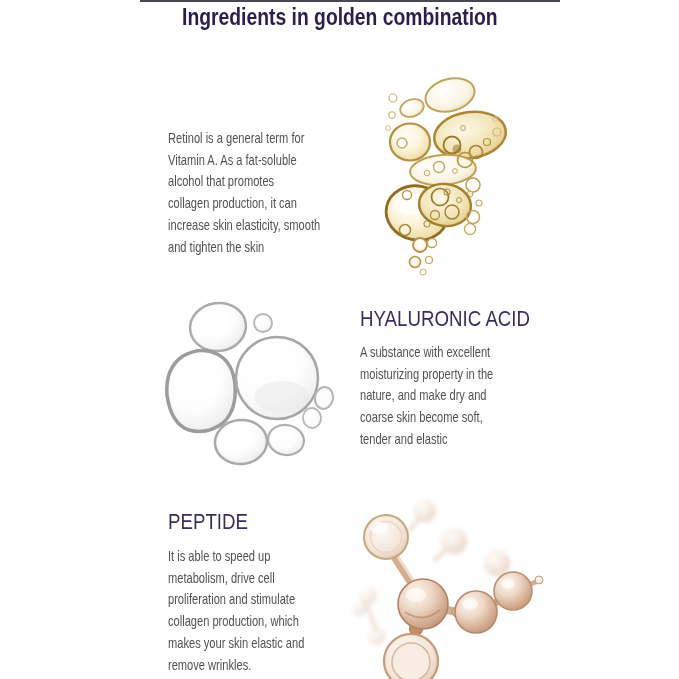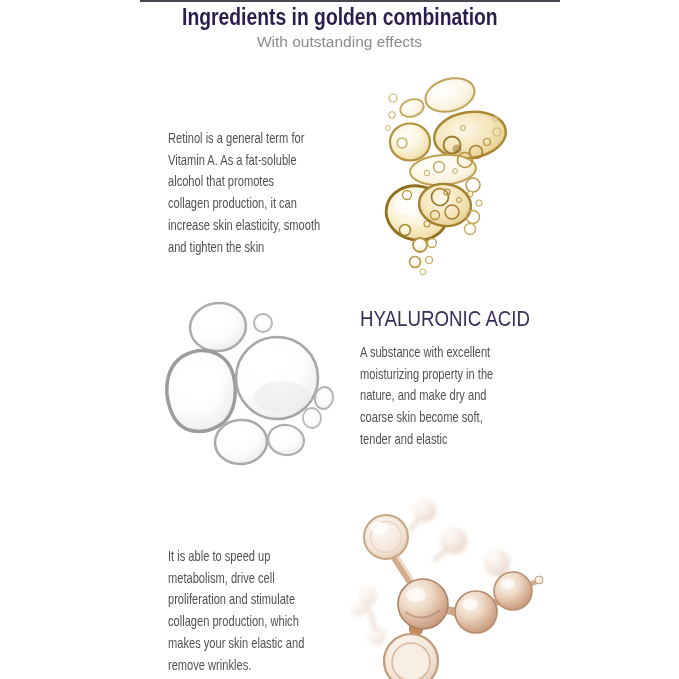--- a/index.html
+++ b/index.html
@@ -24,21 +24,20 @@
 </head>
 <body>
 
 <div id="canvas">
 
   <div class="top-artifact"></div>
 
   <div class="page-title">
     <span>Ingredients in golden combination</span>
   </div>
-  <div class="page-subtitle">With outstanding effects</div>
 
   <div class="sec-body" style="left:168px;top:127px;">Retinol is a general term for
 Vitamin A. As a fat-soluble
 alcohol that promotes
 collagen production, it can
 increase skin elasticity, smooth
 and tighten the skin</div>
 
   <svg class="img-abs" style="left:375px;top:72px;" width="170" height="205" viewBox="0 0 170 205">
     <defs>
@@ -137,20 +136,23 @@
   </svg>
   <div class="sec-heading tight" style="left:360px;top:306px;">
     <span>HYALURONIC ACID</span>
   </div>
   <div class="sec-body" style="left:360px;top:341px;">A substance with excellent
 moisturizing property in the
 nature, and make dry and
 coarse skin become soft,
 tender and elastic</div>
 
+  <div class="sec-heading tight" style="left:168px;top:509px;">
+    <span>PEPTIDE</span>
+  </div>
   <div class="sec-body" style="left:168px;top:545px;">It is able to speed up
 metabolism, drive cell
 proliferation and stimulate
 collagen production, which
 makes your skin elastic and
 remove wrinkles.</div>
 
   <svg class="img-abs" style="left:350px;top:490px;" width="200" height="189" viewBox="0 0 200 189">
     <defs>
       <radialGradient id="sph" cx="35%" cy="30%" r="80%">

